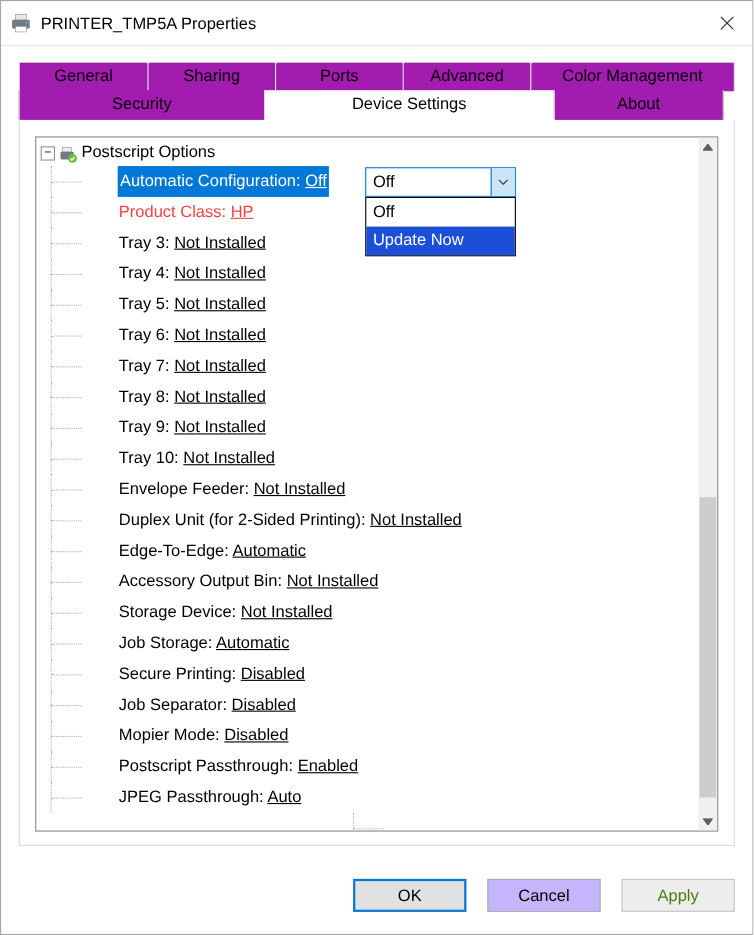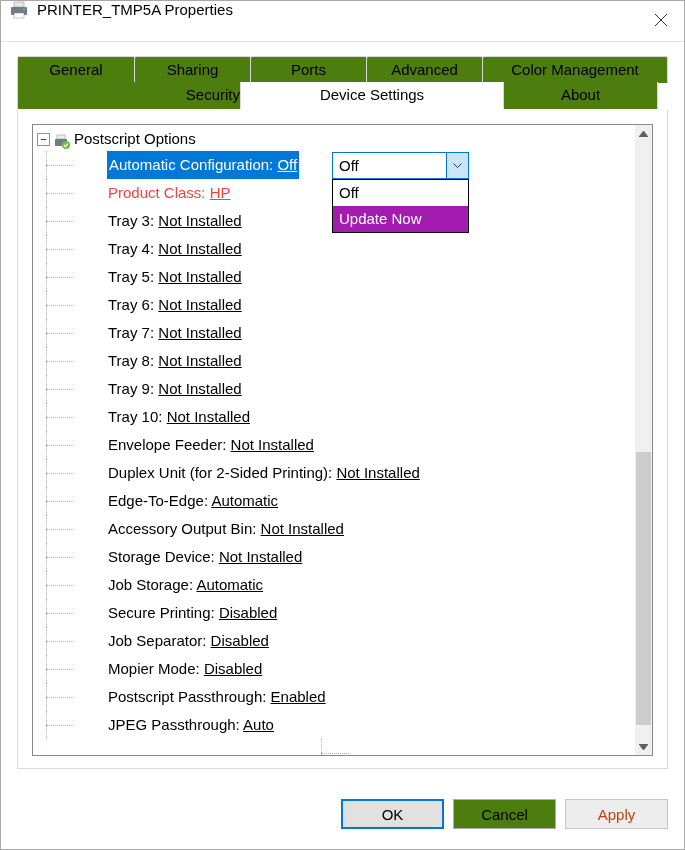--- a/index.html
+++ b/index.html
@@ -1,25 +1,25 @@
 <!DOCTYPE html>
 <html><head>
 <meta charset="utf-8">
 <style>
   html,body{margin:0;padding:0;font-family:"Segoe UI",Tahoma,sans-serif;font-size:15px;color:#000;background:#fff}
   .window{width:685px;height:850px;border:1px solid #a7a7a7;box-sizing:border-box;display:flex;flex-direction:column;position:relative}
-  .titlebar{height:40px;display:flex;align-items:flex-start;padding:0 0 0 8px;border-bottom:1px solid #e5e5e5}
+  .titlebar{height:40px;display:flex;align-items:center;padding:0 0 0 8px;border-bottom:1px solid #e5e5e5}
   .title-icon{width:20px;height:18px;margin-right:8px}
   .title-text{flex:1;font-size:15px}
   .close-btn{width:46px;height:38px;display:flex;align-items:center;justify-content:center;cursor:pointer}
   .close-btn svg{stroke:#333;stroke-width:1}
   .dialog-body{flex:1;padding:14px 16px 14px 16px;display:flex;flex-direction:column;box-sizing:border-box}
   .tabs{position:relative;height:54px;margin-bottom:0}
   .tabrow{display:flex}
-  .tab{height:27px;line-height:26px;text-align:center;border:1px solid #d9d9d9;border-bottom:none;font-size:15px;background:#4d7c0f;cursor:default;box-sizing:border-box}
+  .tab{height:27px;line-height:26px;text-align:center;border:1px solid #d9d9d9;border-bottom:none;font-size:15px;background:#a21caf;cursor:default;box-sizing:border-box}
   .tabrow.top .tab{border-top-left-radius:2px;border-top-right-radius:2px}
   .tab+.tab{border-left:none}
   .tab.active{background:#fff;border-bottom:1px solid #fff;z-index:3;position:relative}
   .tabrow.top{position:absolute;top:0;left:0;right:0}
   .tabrow.bottom{position:absolute;top:26px;left:0;right:0}
   .tabpanel{flex:1;border:1px solid #d9d9d9;border-top:none;padding:14px 14px 14px 14px;box-sizing:border-box;overflow:hidden;position:relative}
   .tabrow.bottom .tab{border-top:none}
   .tree-container{border:1px solid #828790;height:100%;position:relative;overflow:hidden}
   .tree-scrollbar{position:absolute;right:0;top:0;bottom:0;width:17px;background:#f0f0f0}
   .sb-btn{position:absolute;left:0;width:17px;height:17px;display:flex;align-items:center;justify-content:center}
@@ -42,25 +42,25 @@
   .val{text-decoration:underline}
   .item-row.selected .textwrap{background:#0078d7;color:#fff;padding:0 2px}
   .item-row.disabled .lbl,.item-row.disabled .val{color:#ef4444}
   .textwrap{padding:0 1px}
   .dropdown{position:absolute;left:299px;top:27px;width:137px}
   .dd-box{height:27px;border:1px solid #0078d7;background:#fff;display:flex;align-items:center;box-sizing:border-box}
   .dd-value{flex:1;padding:0 6px;font-size:15px}
   .dd-btn{width:21px;height:100%;background:#cce4f7;border-left:1px solid #0078d7;display:flex;align-items:center;justify-content:center}
   .dd-list{border:1px solid #000;background:#fff;box-sizing:border-box}
   .dd-opt{height:26px;line-height:26px;padding:0 6px;font-size:15px}
-  .dd-opt.hover{background:#a21caf;color:#fff}
-  .button-row{height:42px;display:flex;justify-content:flex-end;align-items:center;gap:9px;padding:10px 16px 14px 0}
-  .btn{width:103px;height:30px;border:1px solid #adadad;background:#4d7c0f;font-size:15px;font-family:inherit;cursor:pointer}
+  .dd-opt.hover{background:#1d4ed8;color:#fff}
+  .button-row{height:42px;display:flex;justify-content:flex-end;align-items:center;gap:19px;padding:10px 16px 14px 0}
+  .btn{width:103px;height:30px;border:1px solid #adadad;background:#c4b5fd;font-size:15px;font-family:inherit;cursor:pointer}
   .btn.default{border:2px solid #0078d7;background:#e1e1e1}
-  .btn[disabled]{color:#c2410c;border-color:#c6c6c6;background:#ededed}
+  .btn[disabled]{color:#4d7c0f;border-color:#c6c6c6;background:#ededed}
 </style>
 </head>
 <body>
 
 <div class="window">
 
   <div class="titlebar">
     <span class="title-icon">
       <svg width="20" height="18" viewBox="0 0 20 18">
         <rect x="2" y="6" width="16" height="8" rx="1" fill="#6f7b85"></rect>
@@ -81,21 +81,21 @@
   <div class="dialog-body">
     <div class="tabs">
       <div class="tabrow top" id="tabrow-top">
           <div class="tab" style="width: 118px;">General</div>
           <div class="tab" style="width: 116px;">Sharing</div>
           <div class="tab" style="width: 116px;">Ports</div>
           <div class="tab" style="width: 116px;">Advanced</div>
           <div class="tab" style="width: 185px;">Color Management</div>
         </div>
       <div class="tabrow bottom" id="tabrow-bottom">
-          <div class="tab" style="width: 224px; text-align: right;">Security</div>
+          <div class="tab" style="width: 224px;">Security</div>
           <div class="tab active" style="width: 263px;">Device Settings</div>
           <div class="tab" style="width: 154px;">About</div>
         </div>
     </div>
 
     <div class="tabpanel">
       <div class="tree-container">
         <div class="tree">
           <div class="root-row">
             <span class="exp-box">

